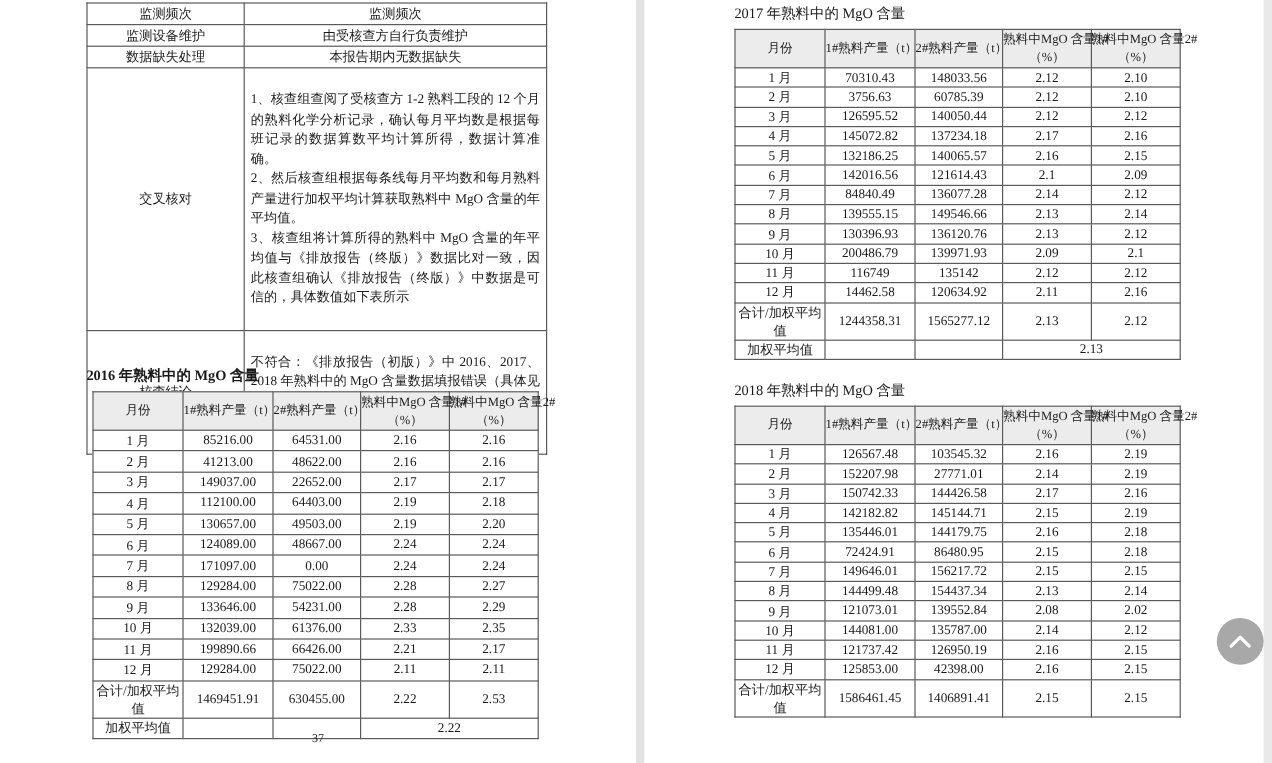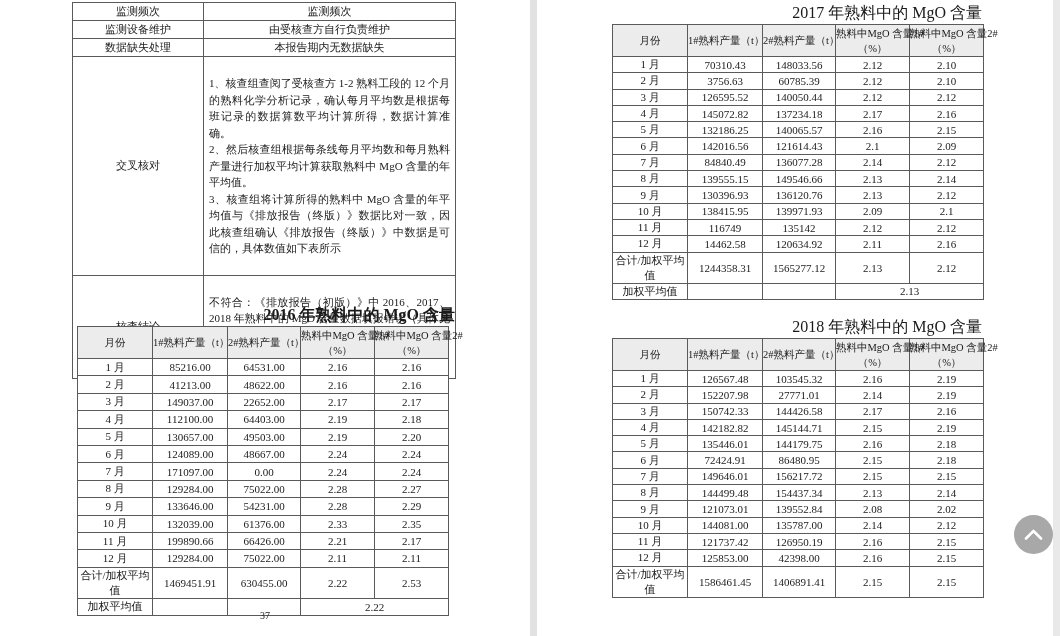--- a/index.html
+++ b/index.html
@@ -14,21 +14,21 @@
   
   .info-table { position:absolute; left:72px; top:2px; width:383px; border-collapse:collapse; table-layout:fixed; }
   .info-table td { border:1px solid #5a5a5a; font-size:11px; vertical-align:middle; }
   .info-table td.label { width:131px; text-align:center; padding:1px 2px; }
   .info-table td.value { width:252px; text-align:center; height:17px; padding:1px 4px; }
   .info-table td.value-left { width:252px; text-align:left; white-space:pre-line; line-height:16.5px; padding:18px 5px; text-align:justify; }
   .info-table td.crosscheck { }
   .info-table td.conclusion { }
 
   
-  .table-title { position:absolute; font-size:16px; text-align:right; white-space:nowrap; }
+  .table-title { position:absolute; font-size:12px; text-align:left; white-space:nowrap; }
   #title-2016 { left:72px; top:305px; width:383px;font-weight:bold; }
   #title-2017 { left:75px; top:3px;  width:370px; }
   #title-2018 { left:75px; top:317px; width:370px; }
 
   .mgo { position:absolute; border-collapse:collapse; table-layout:fixed; background:#fff; }
   .mgo th, .mgo td { border:1px solid #5a5a5a; text-align:center; vertical-align:middle; }
   .mgo th { background:#ececec; font-weight:normal; font-size:10.5px; white-space:pre; line-height:15px; height:32px; padding:0; }
   .mgo td { font-size:11px; padding:0 2px; }
   #mgo-2016 { left:77px; top:326px; width:371px; }
   #mgo-2016 td { height:17.4px; }
@@ -275,21 +275,21 @@
           </tr>
           <tr>
             <td>9 月</td>
             <td>130396.93</td>
             <td>136120.76</td>
             <td>2.13</td>
             <td>2.12</td>
           </tr>
           <tr>
             <td>10 月</td>
-            <td>138415.95</td>
+            <td>200486.79</td>
             <td>139971.93</td>
             <td>2.09</td>
             <td>2.1</td>
           </tr>
           <tr>
             <td>11 月</td>
             <td>116749</td>
             <td>135142</td>
             <td>2.12</td>
             <td>2.12</td>

